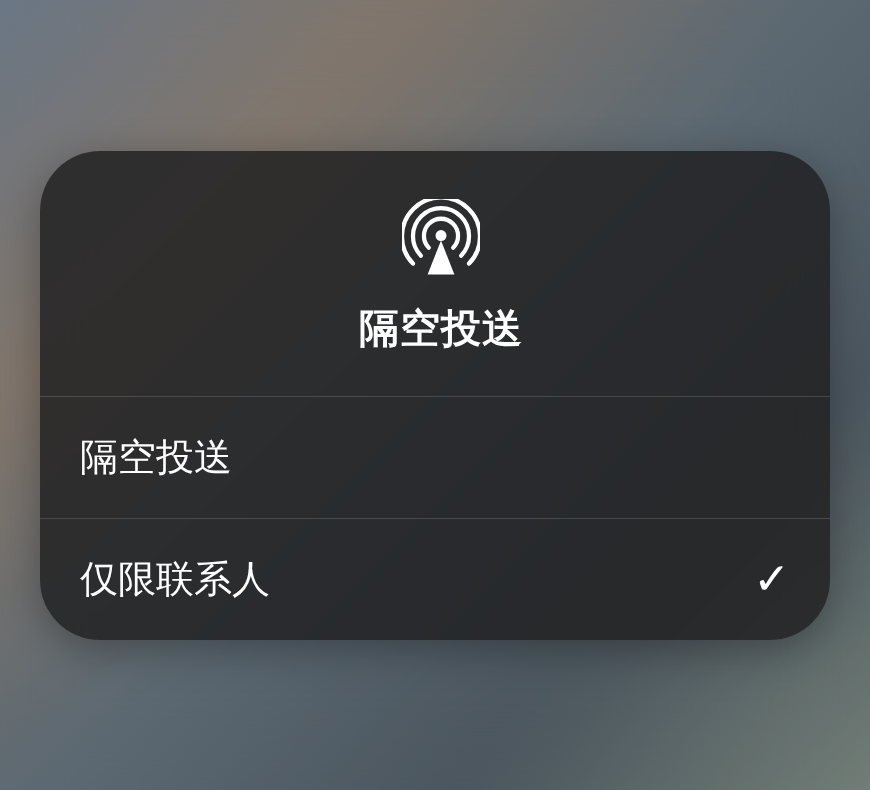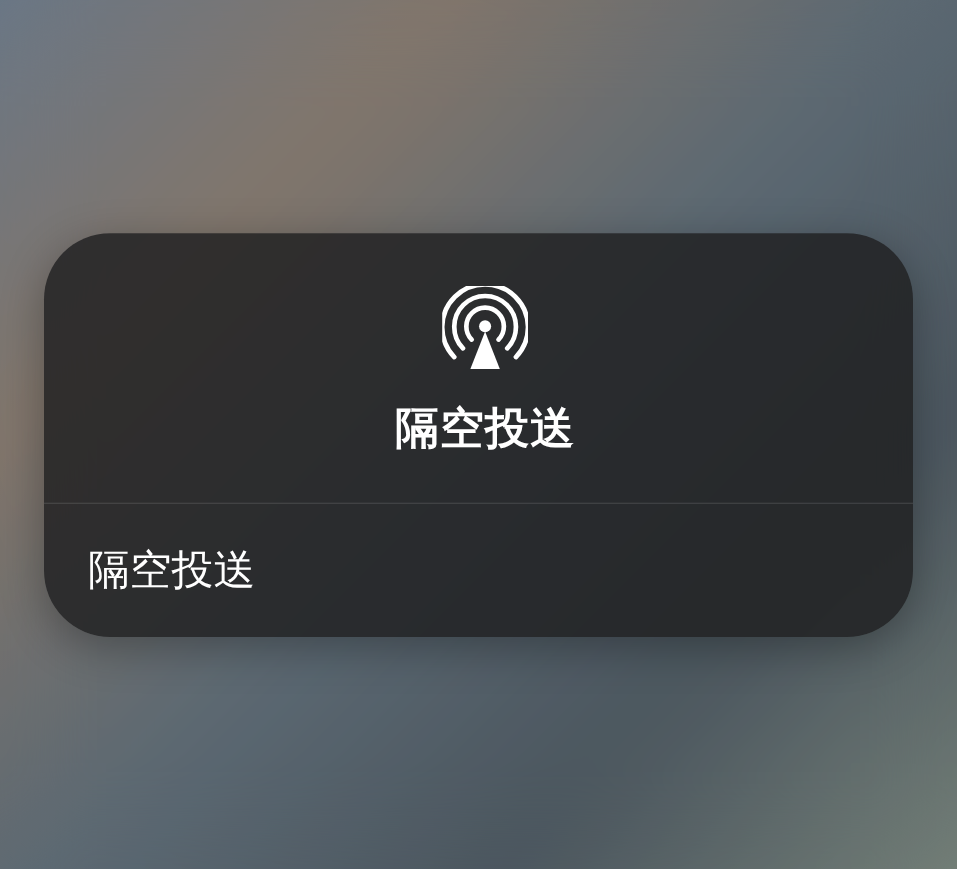--- a/index.html
+++ b/index.html
@@ -97,16 +97,20 @@
     <div class="panel-title">隔空投送</div>
   </div>
 
   <div class="option-list">
 
     <div class="option-row">
       <span class="option-label">隔空投送</span>
       <span class="check-icon hidden">✓</span>
     </div>
 
+    <div class="option-row">
+      <span class="option-label">仅限联系人</span>
+      <span class="check-icon">✓</span>
+    </div>
 
 
   </div>
 </div>
 
 </body></html>

